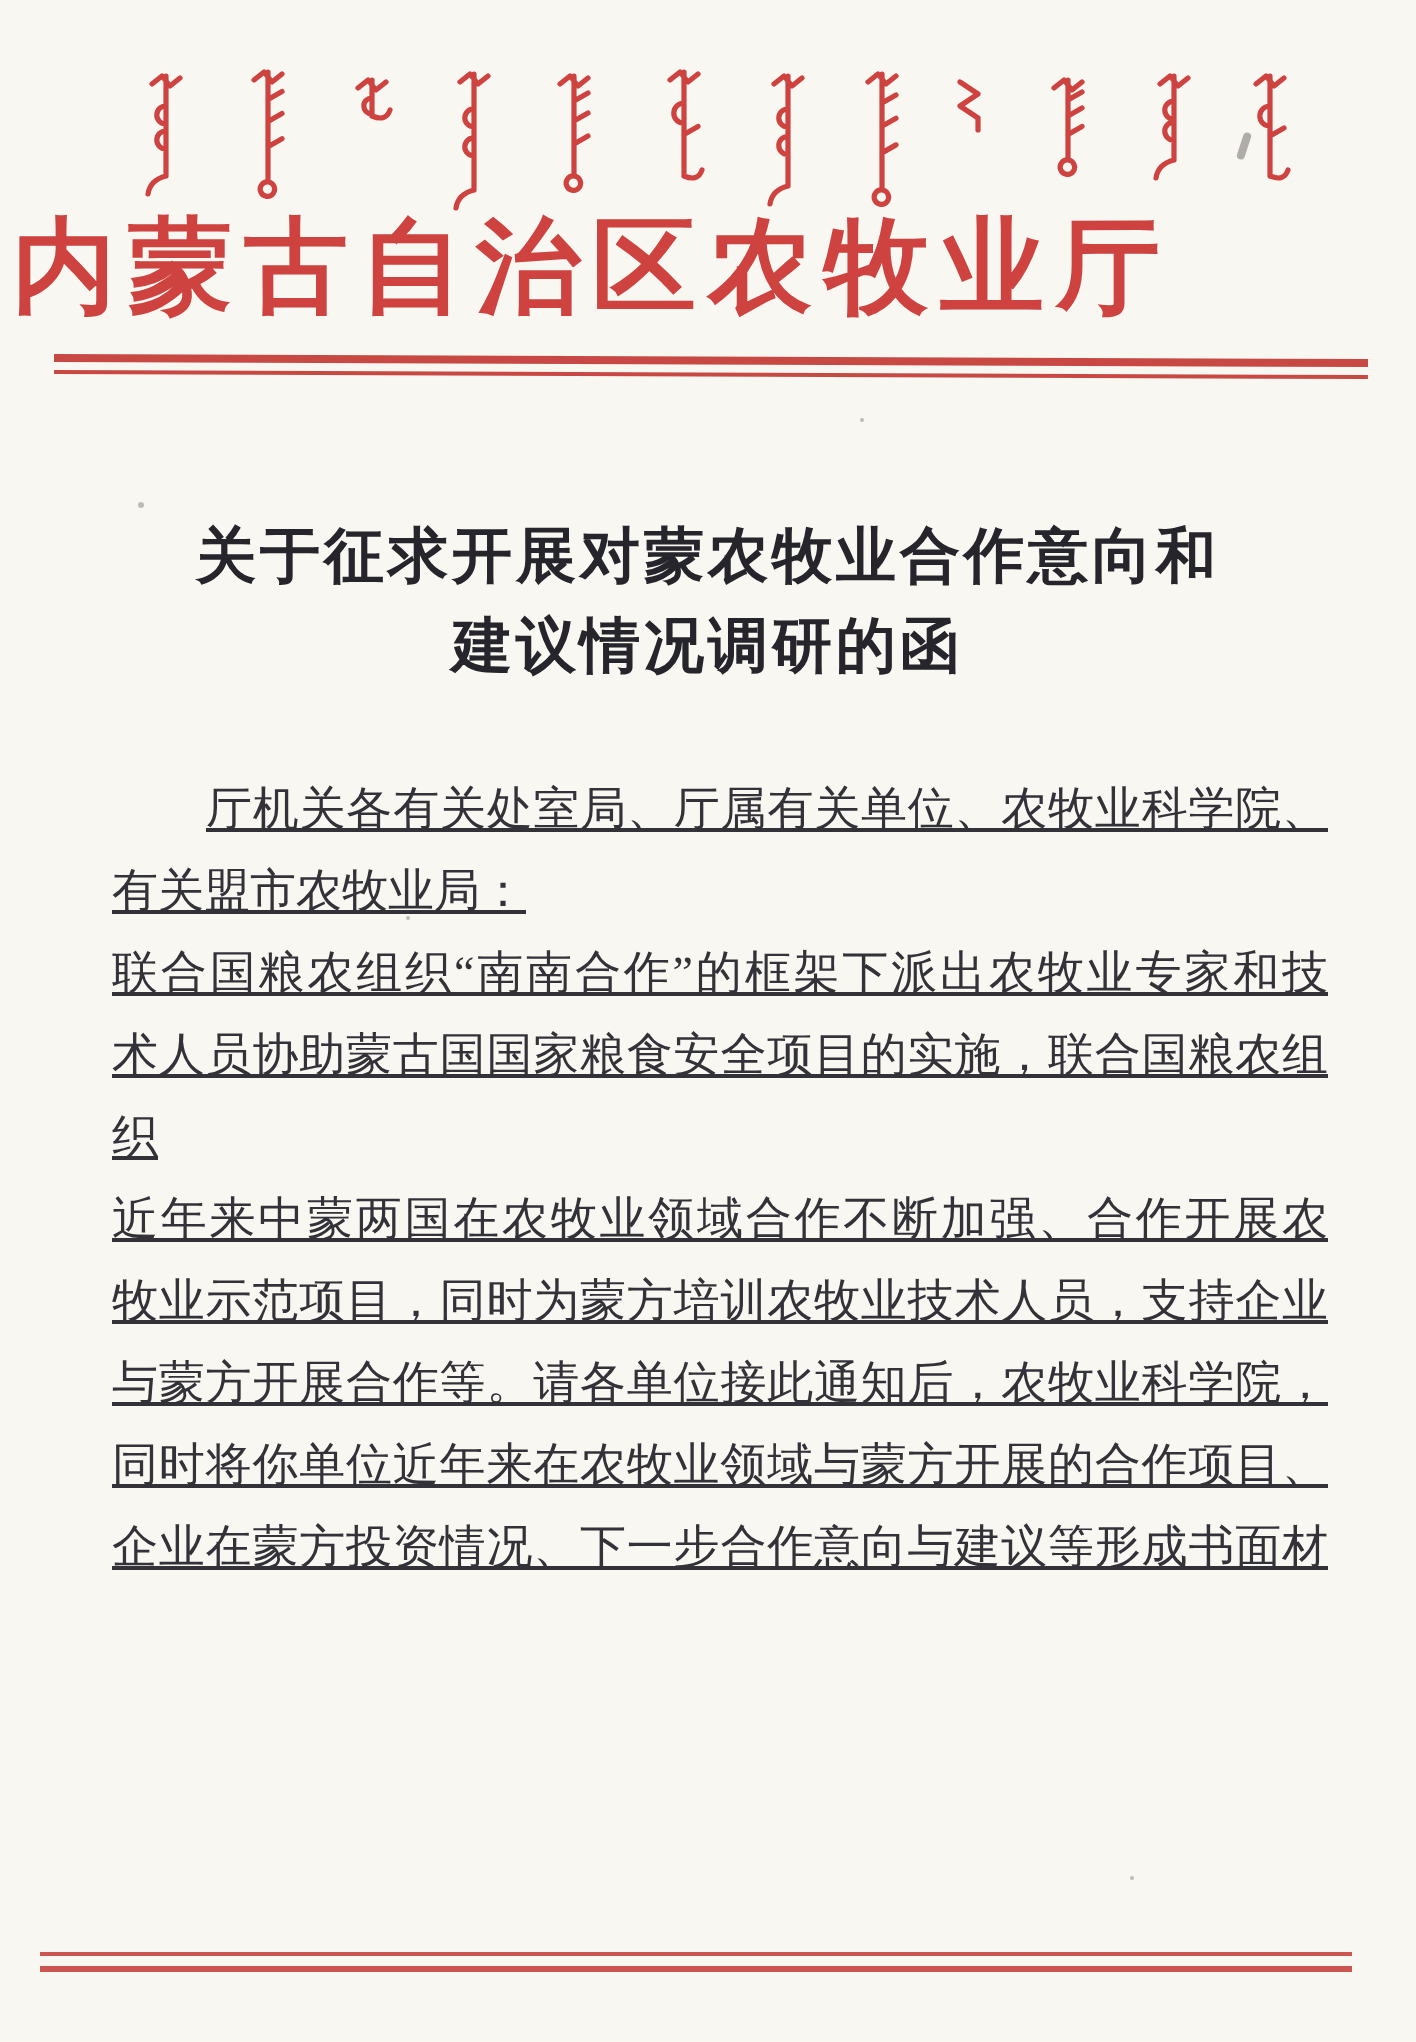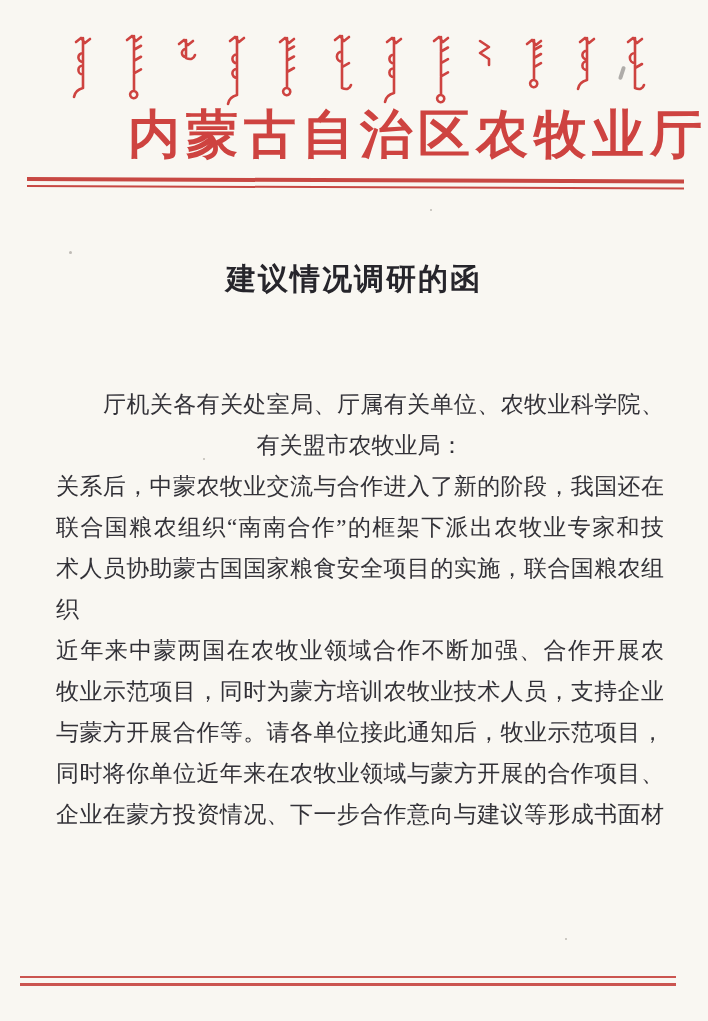--- a/index.html
+++ b/index.html
@@ -13,21 +13,21 @@
   }
 
   
   .mn-band { position: absolute; top: 0; left: 0; width: 708px; height: 110px; }
   .mn-band svg { display: block; }
 
   
   .agency {
     position: absolute;
     top: 103px; left: 0; width: 708px;
-    text-align: right;
+    text-align: left;
     font-size: 52px;
     line-height: 64px;
     font-weight: 700;
     letter-spacing: 6px;
     padding-left: 6px;
     box-sizing: border-box;
     color: var(--red, #ce4340);
   }
 
   
@@ -48,22 +48,23 @@
     line-height: 45px;
     font-weight: 600;
     letter-spacing: 2px;
   }
 
   
   .doc-body {
     position: absolute; top: 384px; left: 56px; width: 608px;
     color: var(--ink, #333238);
     font-size: 23px;
+    text-decoration: underline;
   }
-  .bline { line-height: 41px; text-align: center; }
+  .bline { line-height: 41px; text-align: left; }
   .bline.j   { text-align: justify; text-align-last: justify; }
   .bline.ind { text-indent: 47px; }
   .bline.gap { margin-top: 7px; }
 
   
   .botrule { position: absolute; top: 976px; left: 20px; width: 656px; opacity: 0.92; }
   .botrule .rule-thin  { height: 2px; background: var(--rule, #c84843); }
   .botrule .rule-gap   { height: 5px; }
   .botrule .rule-thick { height: 3px; background: var(--rule, #c84843); }
 
@@ -95,33 +96,33 @@
 
   <div class="agency">内蒙古自治区农牧业厅</div>
 
   <div class="toprule">
     <div class="rule-thick"></div>
     <div class="rule-gap"></div>
     <div class="rule-thin"></div>
   </div>
 
   <div class="doc-title">
+    <div>关于征求开展对蒙农牧业合作意向和</div>
     <div>建议情况调研的函</div>
   </div>
 
   <div class="doc-body">
 
   <div class="bline ind j">厅机关各有关处室局、厅属有关单位、农牧业科学院、</div>
       <div class="bline">有关盟市农牧业局：</div>
-      <div class="bline j">关系后，中蒙农牧业交流与合作进入了新的阶段，我国还在</div>
       <div class="bline j">联合国粮农组织“南南合作”的框架下派出农牧业专家和技</div>
       <div class="bline j">术人员协助蒙古国国家粮食安全项目的实施，联合国粮农组织</div>
       <div class="bline j">近年来中蒙两国在农牧业领域合作不断加强、合作开展农</div>
       <div class="bline j">牧业示范项目，同时为蒙方培训农牧业技术人员，支持企业</div>
-      <div class="bline j">与蒙方开展合作等。请各单位接此通知后，牧业示范项目，</div>
+      <div class="bline j">与蒙方开展合作等。请各单位接此通知后，农牧业科学院，</div>
       <div class="bline j">同时将你单位近年来在农牧业领域与蒙方开展的合作项目、</div>
       <div class="bline j">企业在蒙方投资情况、下一步合作意向与建议等形成书面材</div>
     </div>
 
   <div class="botrule">
     <div class="rule-thin"></div>
     <div class="rule-gap"></div>
     <div class="rule-thick"></div>
   </div>
 

